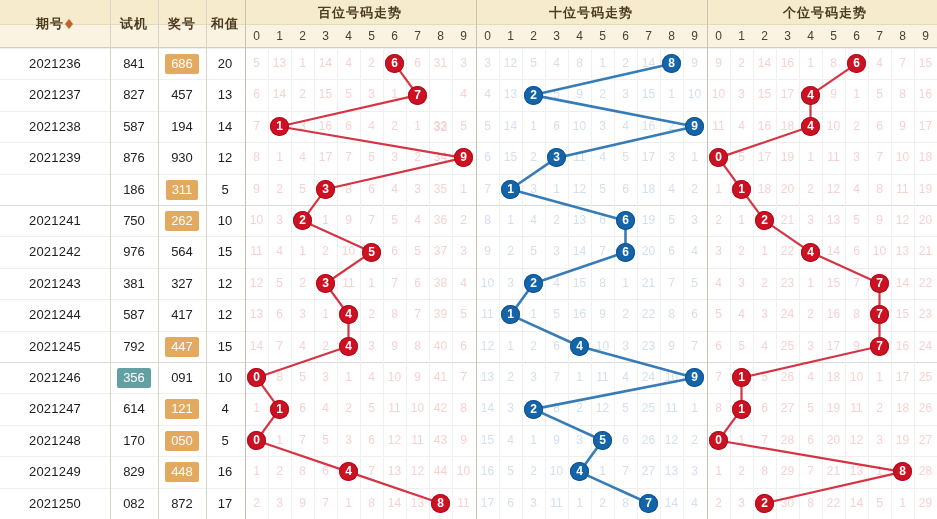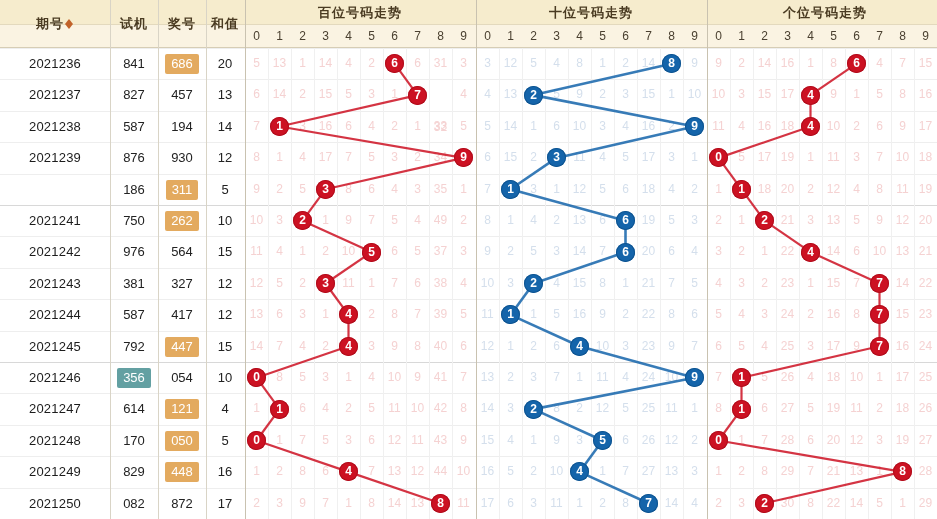--- a/index.html
+++ b/index.html
@@ -257,21 +257,21 @@
       <div class="lcell period" style="left: 0px; width: 110px; top: 299.2px;">2021244</div>
       <div class="lcell test" style="left: 110px; width: 48px; top: 299.2px;">587</div>
       <div class="lcell prize" style="left: 158px; width: 48px; top: 299.2px;">417</div>
       <div class="lcell sum" style="left: 206px; width: 38px; top: 299.2px;">12</div>
       <div class="lcell period" style="left: 0px; width: 110px; top: 330.6px;">2021245</div>
       <div class="lcell test" style="left: 110px; width: 48px; top: 330.6px;">792</div>
       <div class="lcell prize" style="left: 158px; width: 48px; top: 330.6px;"><span class="hl-orange">447</span></div>
       <div class="lcell sum" style="left: 206px; width: 38px; top: 330.6px;">15</div>
       <div class="lcell period" style="left: 0px; width: 110px; top: 362px;">2021246</div>
       <div class="lcell test" style="left: 110px; width: 48px; top: 362px;"><span class="hl-teal">356</span></div>
-      <div class="lcell prize" style="left: 158px; width: 48px; top: 362px;">054</div>
+      <div class="lcell prize" style="left: 158px; width: 48px; top: 362px;">091</div>
       <div class="lcell sum" style="left: 206px; width: 38px; top: 362px;">10</div>
       <div class="lcell period" style="left: 0px; width: 110px; top: 393.4px;">2021247</div>
       <div class="lcell test" style="left: 110px; width: 48px; top: 393.4px;">614</div>
       <div class="lcell prize" style="left: 158px; width: 48px; top: 393.4px;"><span class="hl-orange">121</span></div>
       <div class="lcell sum" style="left: 206px; width: 38px; top: 393.4px;">4</div>
       <div class="lcell period" style="left: 0px; width: 110px; top: 424.8px;">2021248</div>
       <div class="lcell test" style="left: 110px; width: 48px; top: 424.8px;">170</div>
       <div class="lcell prize" style="left: 158px; width: 48px; top: 424.8px;"><span class="hl-orange">050</span></div>
       <div class="lcell sum" style="left: 206px; width: 38px; top: 424.8px;">5</div>
       <div class="lcell period" style="left: 0px; width: 110px; top: 456.2px;">2021249</div>
@@ -332,21 +332,21 @@
       <div class="tcell red" style="left: 429px; width: 23px; top: 173.6px;">35</div>
       <div class="tcell red" style="left: 452px; width: 23px; top: 173.6px;">1</div>
       <div class="ball red" style="left: 316px; top: 179.8px;">3</div>
       <div class="tcell red" style="left: 245px; width: 23px; top: 205px;">10</div>
       <div class="tcell red" style="left: 268px; width: 23px; top: 205px;">3</div>
       <div class="tcell red" style="left: 314px; width: 23px; top: 205px;">1</div>
       <div class="tcell red" style="left: 337px; width: 23px; top: 205px;">9</div>
       <div class="tcell red" style="left: 360px; width: 23px; top: 205px;">7</div>
       <div class="tcell red" style="left: 383px; width: 23px; top: 205px;">5</div>
       <div class="tcell red" style="left: 406px; width: 23px; top: 205px;">4</div>
-      <div class="tcell red" style="left: 429px; width: 23px; top: 205px;">49</div>
+      <div class="tcell red" style="left: 429px; width: 23px; top: 205px;">36</div>
       <div class="tcell red" style="left: 452px; width: 23px; top: 205px;">2</div>
       <div class="ball red" style="left: 293px; top: 211.2px;">2</div>
       <div class="tcell red" style="left: 245px; width: 23px; top: 236.4px;">11</div>
       <div class="tcell red" style="left: 268px; width: 23px; top: 236.4px;">4</div>
       <div class="tcell red" style="left: 291px; width: 23px; top: 236.4px;">1</div>
       <div class="tcell red" style="left: 314px; width: 23px; top: 236.4px;">2</div>
       <div class="tcell red" style="left: 337px; width: 23px; top: 236.4px;">10</div>
       <div class="tcell red" style="left: 383px; width: 23px; top: 236.4px;">6</div>
       <div class="tcell red" style="left: 406px; width: 23px; top: 236.4px;">5</div>
       <div class="tcell red" style="left: 429px; width: 23px; top: 236.4px;">37</div>

